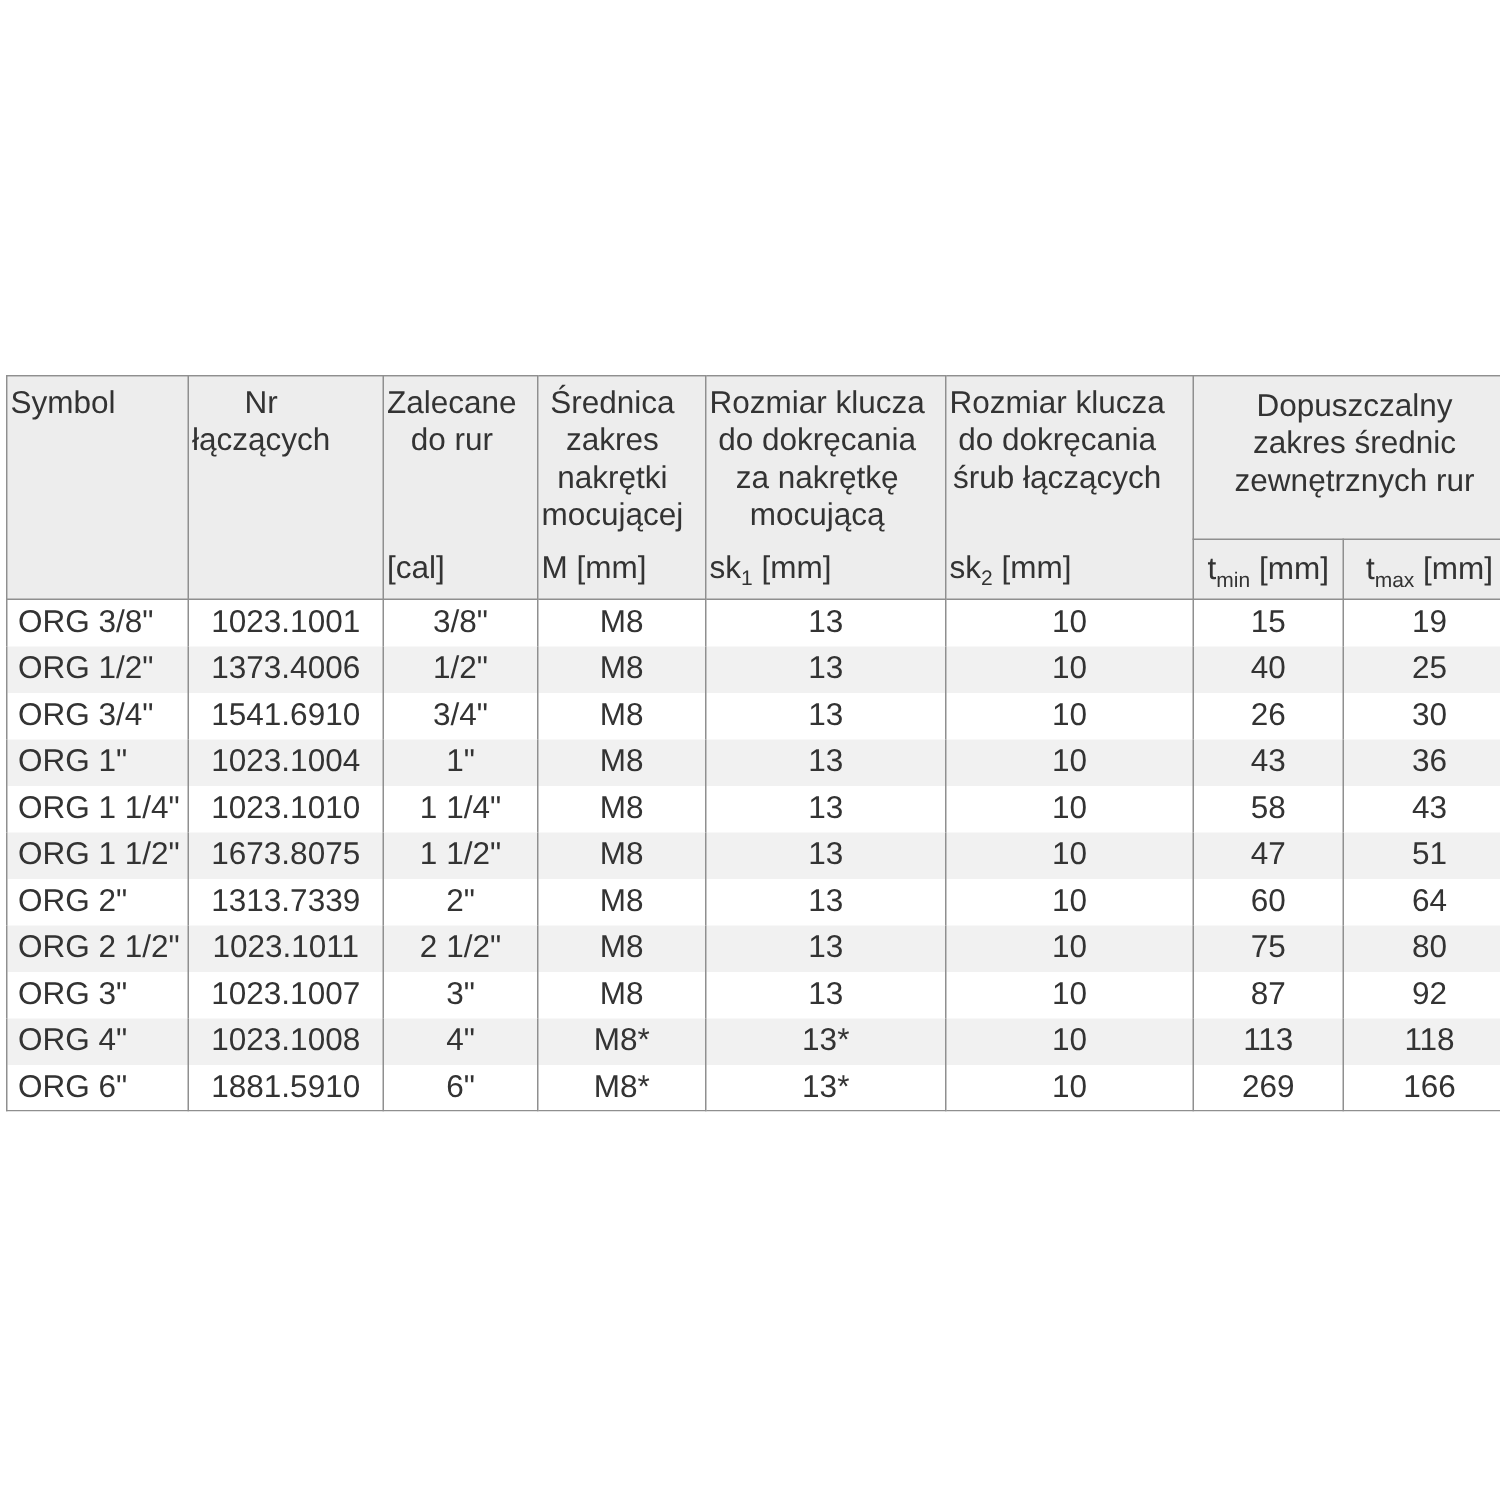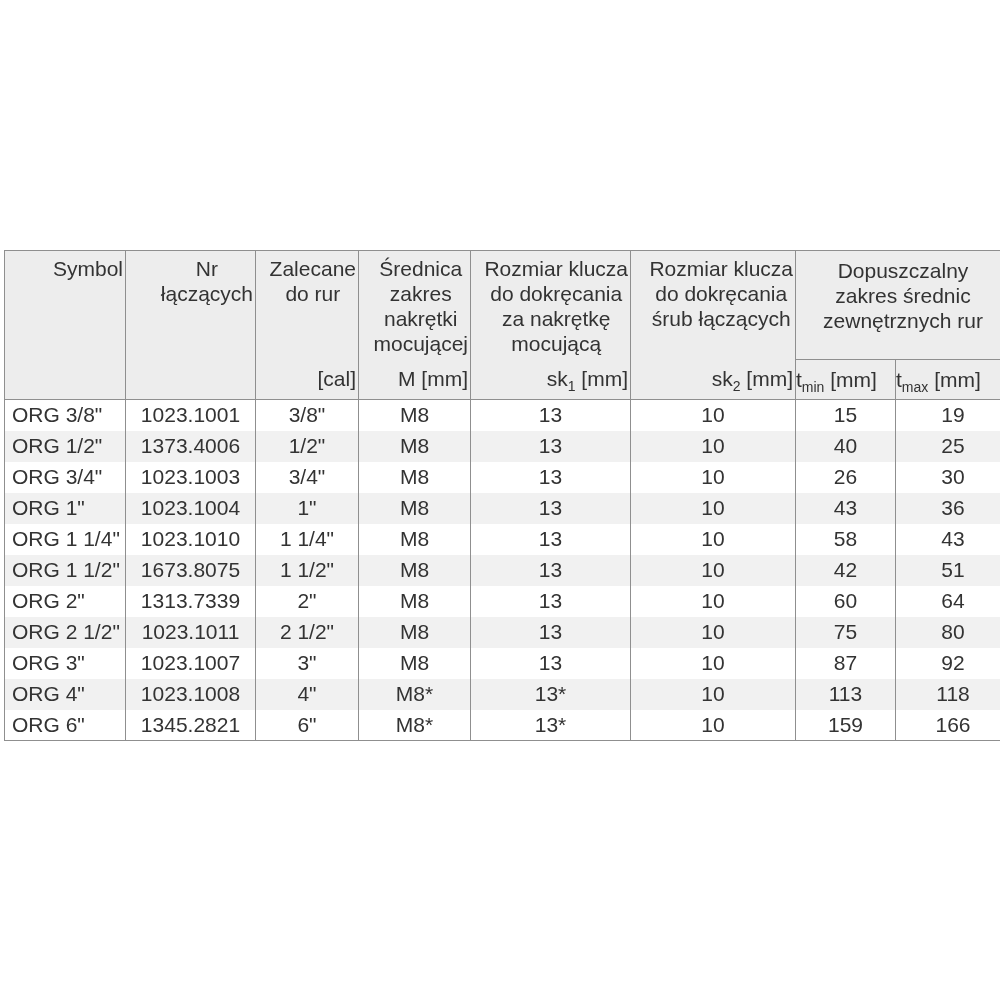--- a/index.html
+++ b/index.html
@@ -33,25 +33,25 @@
     padding:0;
     color:var(--text);
     font-weight:normal;
   }
   thead th{
     background:var(--header-bg);
     vertical-align:top;
   }
   th.rowspan-cell{height:149px;}
   th.group-cell{height:109px;vertical-align:top;}
-  th.sub-cell{height:40px;vertical-align:middle;text-align:left;}
+  th.sub-cell{height:40px;vertical-align:middle;text-align:center;}
   .hwrap{
     height:100%;
     display:flex;flex-direction:column;
-    justify-content:space-between;align-items:flex-end;
+    justify-content:space-between;align-items:flex-start;
     padding:5px 2px 8px 2px;
   }
   .htitle{
     white-space:pre-line;
     text-align:center;
     line-height:25px;
   }
   .hunit{line-height:25px;}
   .group-title{padding-top:7px;}
   sub{font-size:14px;line-height:0;}
@@ -153,21 +153,21 @@
           <td>1373.4006</td>
           <td>1/2"</td>
           <td>M8</td>
           <td>13</td>
           <td>10</td>
           <td>40</td>
           <td>25</td>
         </tr>
         <tr>
           <td>ORG 3/4"</td>
-          <td>1023.1003</td>
+          <td>1541.6910</td>
           <td>3/4"</td>
           <td>M8</td>
           <td>13</td>
           <td>10</td>
           <td>26</td>
           <td>30</td>
         </tr>
         <tr>
           <td>ORG 1"</td>
           <td>1023.1004</td>
@@ -188,21 +188,21 @@
           <td>58</td>
           <td>43</td>
         </tr>
         <tr>
           <td>ORG 1 1/2"</td>
           <td>1673.8075</td>
           <td>1 1/2"</td>
           <td>M8</td>
           <td>13</td>
           <td>10</td>
-          <td>42</td>
+          <td>47</td>
           <td>51</td>
         </tr>
         <tr>
           <td>ORG 2"</td>
           <td>1313.7339</td>
           <td>2"</td>
           <td>M8</td>
           <td>13</td>
           <td>10</td>
           <td>60</td>
@@ -233,23 +233,23 @@
           <td>1023.1008</td>
           <td>4"</td>
           <td>M8*</td>
           <td>13*</td>
           <td>10</td>
           <td>113</td>
           <td>118</td>
         </tr>
         <tr>
           <td>ORG 6"</td>
-          <td>1345.2821</td>
+          <td>1881.5910</td>
           <td>6"</td>
           <td>M8*</td>
           <td>13*</td>
           <td>10</td>
-          <td>159</td>
+          <td>269</td>
           <td>166</td>
         </tr>
       </tbody>
   </table>
 </div>
 
 </body></html>

